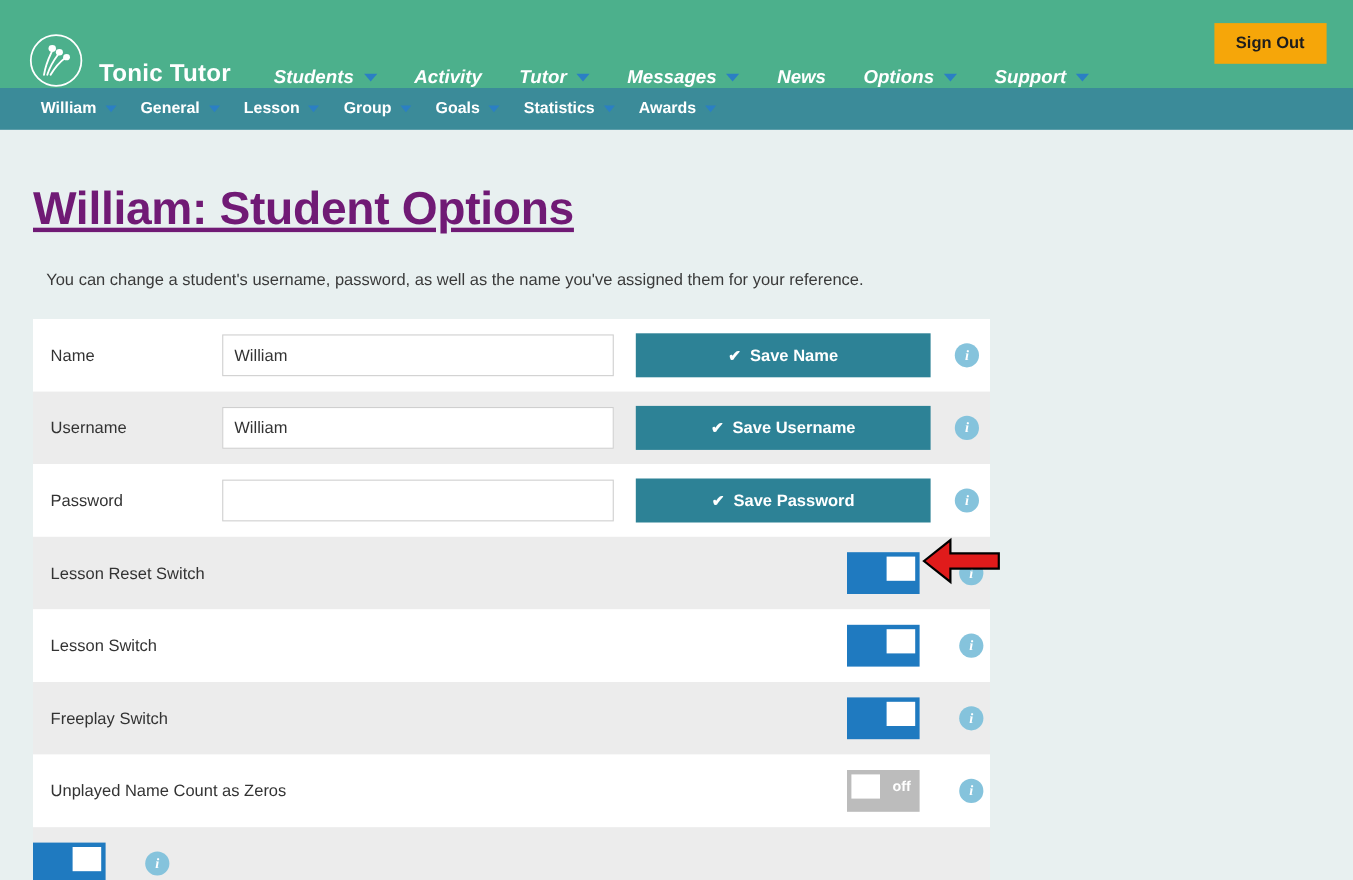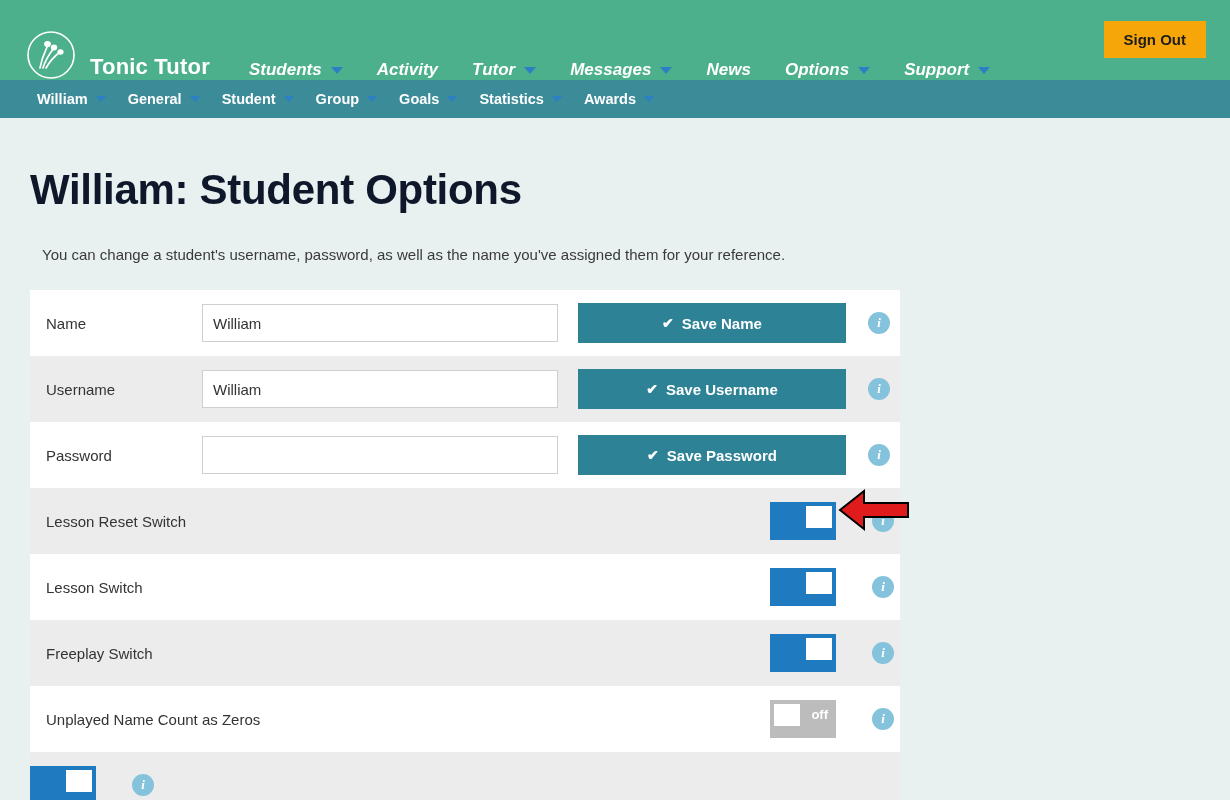--- a/index.html
+++ b/index.html
@@ -98,23 +98,24 @@
     margin-left: 8px;
   }
 
   
   .page {
     padding: 0 0 0 30px;
   }
   .page-title {
     font-size: 42px;
     font-weight: bold;
-    color: #0f172a;
+    color: #701a75;
     margin: 48px 0 0 0;
     letter-spacing: -0.3px;
+    text-decoration: underline;
   }
   .page-desc {
     font-size: 15px;
     color: #3a3a3a;
     margin: 32px 0 0 12px;
   }
 
   
   .options-panel {
     margin-top: 27px;
@@ -292,21 +293,21 @@
 <div class="subnav">
   <div class="navitem">
     <span>William</span>
     <span class="caret"></span>
   </div>
   <div class="navitem">
     <span>General</span>
     <span class="caret"></span>
   </div>
   <div class="navitem">
-    <span>Student</span>
+    <span>Lesson</span>
     <span class="caret"></span>
   </div>
   <div class="navitem">
     <span>Group</span>
     <span class="caret"></span>
   </div>
   <div class="navitem">
     <span>Goals</span>
     <span class="caret"></span>
   </div>

